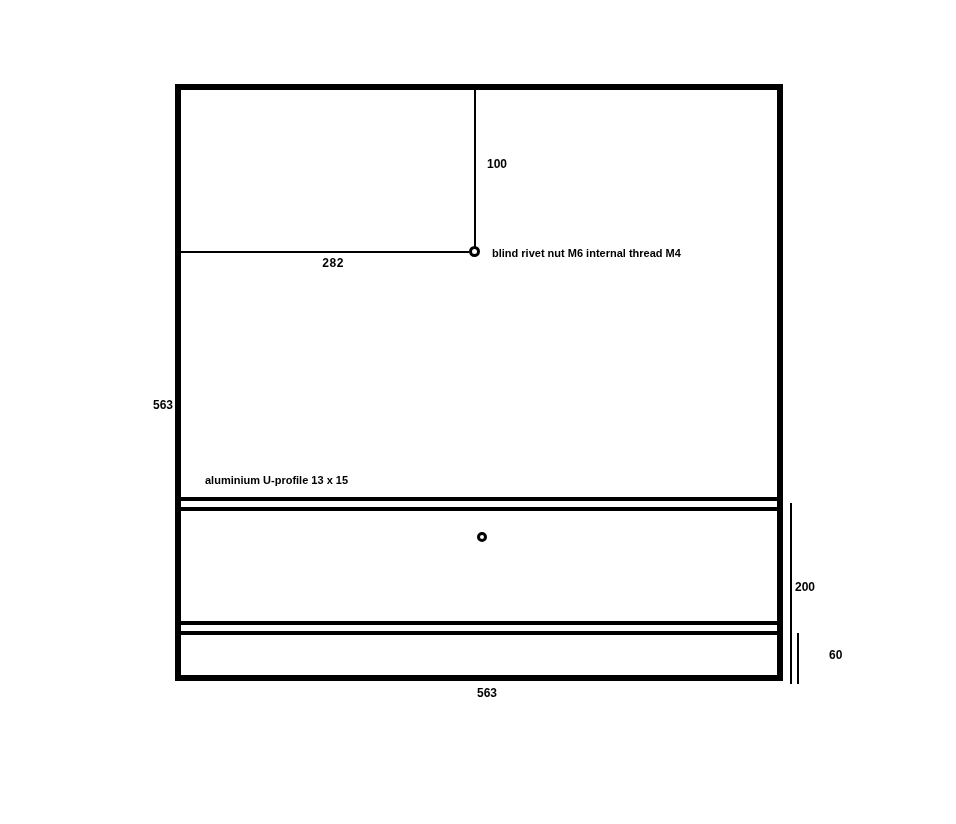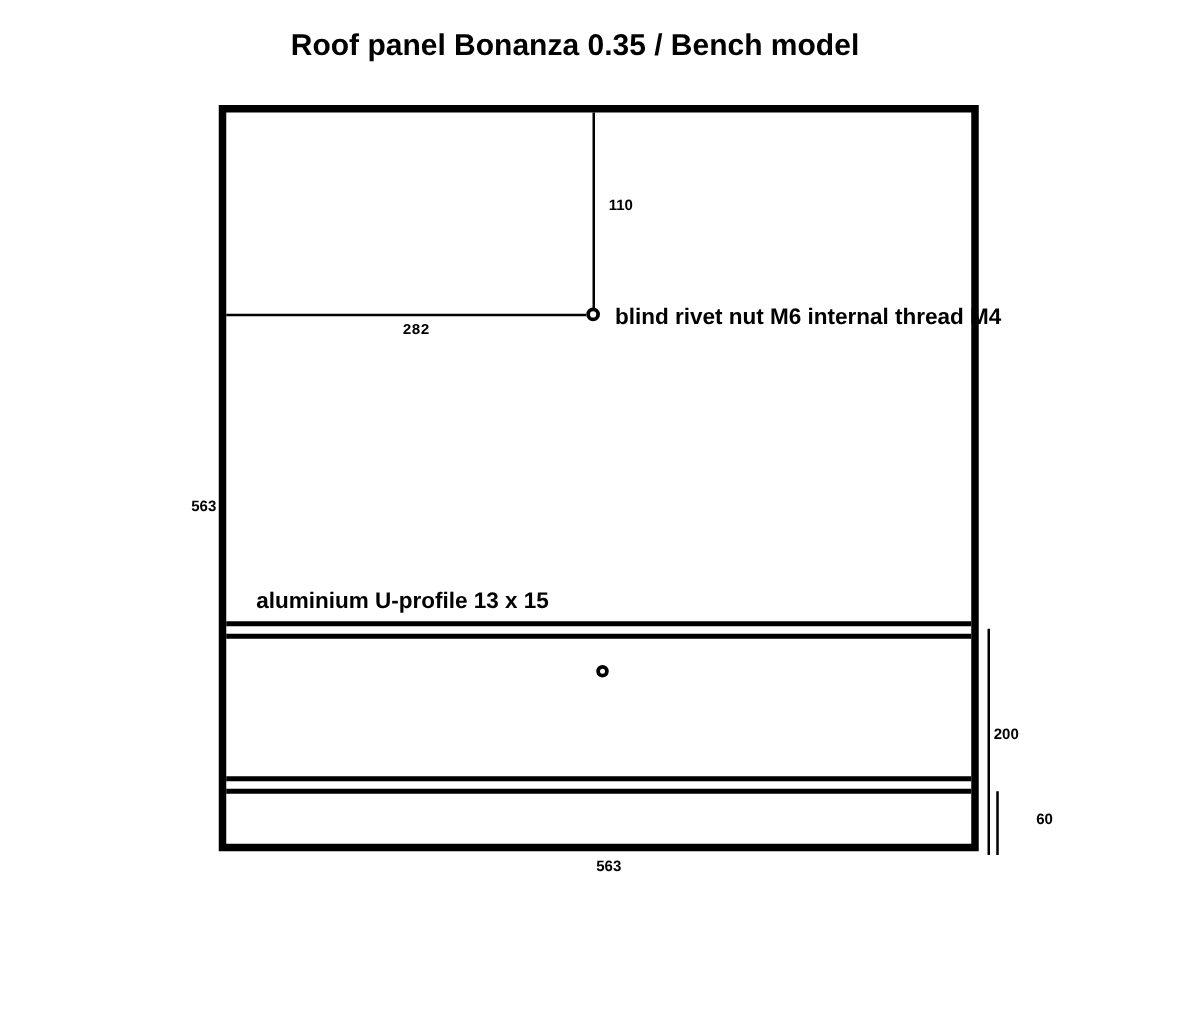--- a/index.html
+++ b/index.html
@@ -50,54 +50,53 @@
   }
   .ring-1{left:469px;top:246px;width:11px;height:11px;}
   .ring-2{left:477px;top:532px;width:10px;height:10px;}
   
   .lbl{
     position:absolute;
     font-weight:bold;color:var(--ink);
     white-space:nowrap;
   }
   .num{font-size:12px;line-height:14px;}
-  .ann{font-size:18px;line-height:15px;}
+  .ann{font-size:11px;line-height:15px;}
   .lbl-120{left:487px;top:157px;}
   .lbl-282{left:322px;top:257px;font-family:Liberation Mono, monospace;}
   .lbl-rivet{left:492px;top:246px;}
   .lbl-563-left{left:146px;top:398px;width:27px;text-align:right;}
   .lbl-uprofile{left:205px;top:473px;}
   .lbl-200{left:795px;top:580px;text-align:right;}
   .lbl-60{left:801px;top:648px;margin-left:28px;}
   .lbl-563-bottom{left:477px;top:686px;}
 </style>
 </head>
 <body>
 
 <div class="canvas">
 
-  <div class="title">Roof panel Bonanza 0.35 / Bench model</div>
 
   <div class="panel-outline"></div>
 
   <div class="vline leader-v-120"></div>
   <div class="hline leader-h-282"></div>
 
   <div class="ring ring-1"></div>
   <div class="ring ring-2"></div>
 
   <div class="hline strip strip-1a"></div>
   <div class="hline strip strip-1b"></div>
   <div class="hline strip strip-2a"></div>
   <div class="hline strip strip-2b"></div>
 
   <div class="vline dim-line-200"></div>
   <div class="vline dim-line-60"></div>
 
-  <div class="lbl num lbl-120">110</div>
+  <div class="lbl num lbl-120">100</div>
   <div class="lbl num lbl-282">282</div>
   <div class="lbl num lbl-563-left">563</div>
   <div class="lbl num lbl-200">200</div>
   <div class="lbl num lbl-60">60</div>
   <div class="lbl num lbl-563-bottom">563</div>
 
   <div class="lbl ann lbl-rivet">blind rivet nut M6 internal thread M4</div>
   <div class="lbl ann lbl-uprofile">aluminium U-profile 13 x 15</div>
 
 </div>

